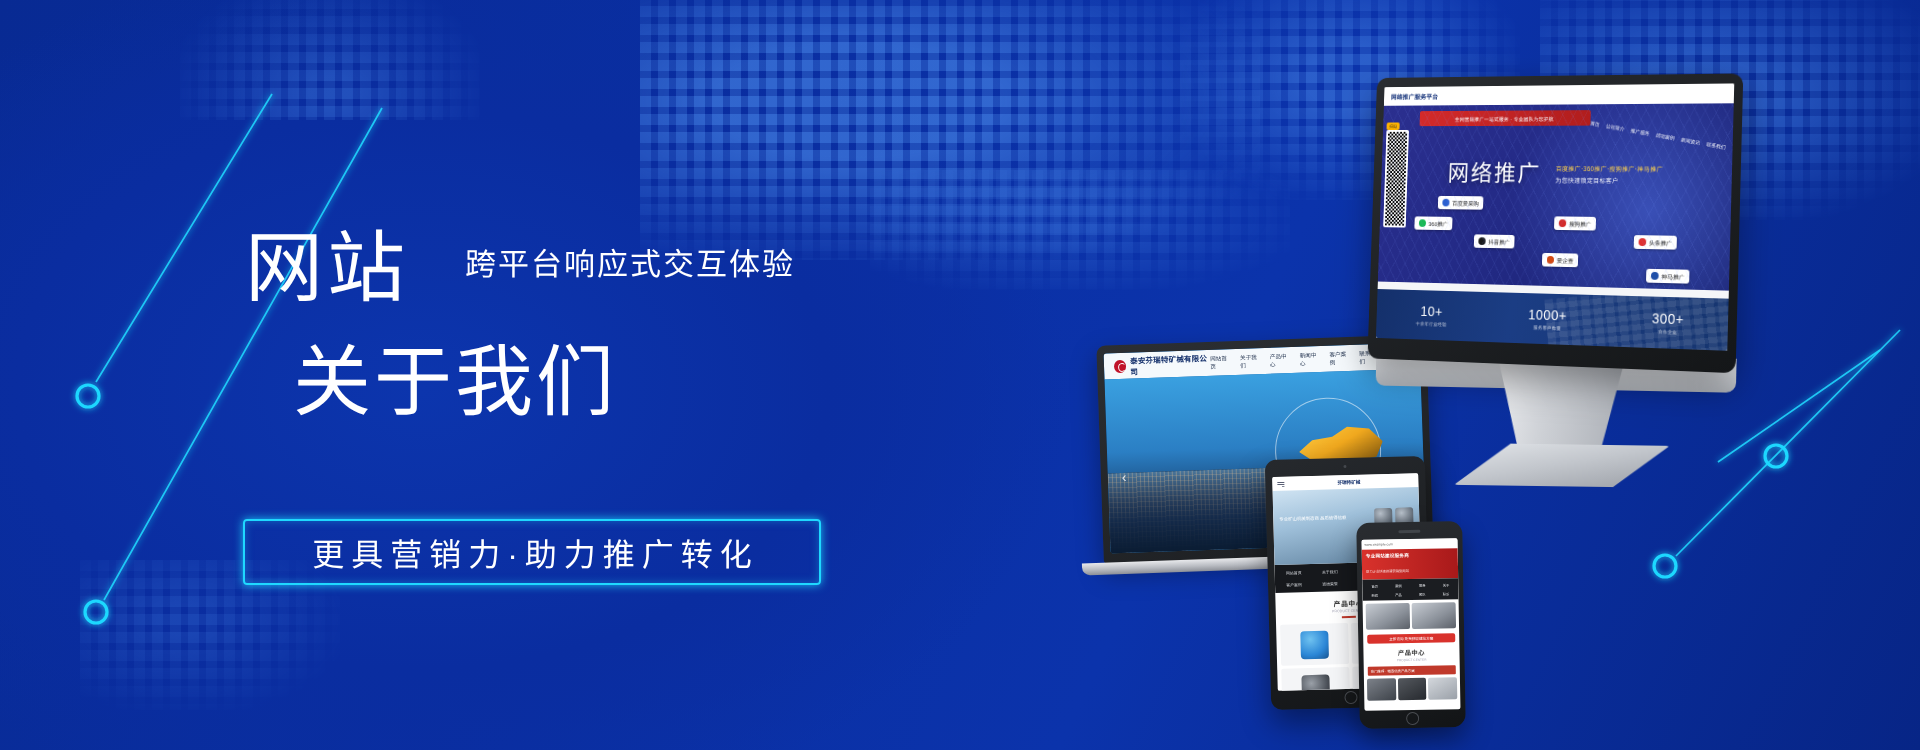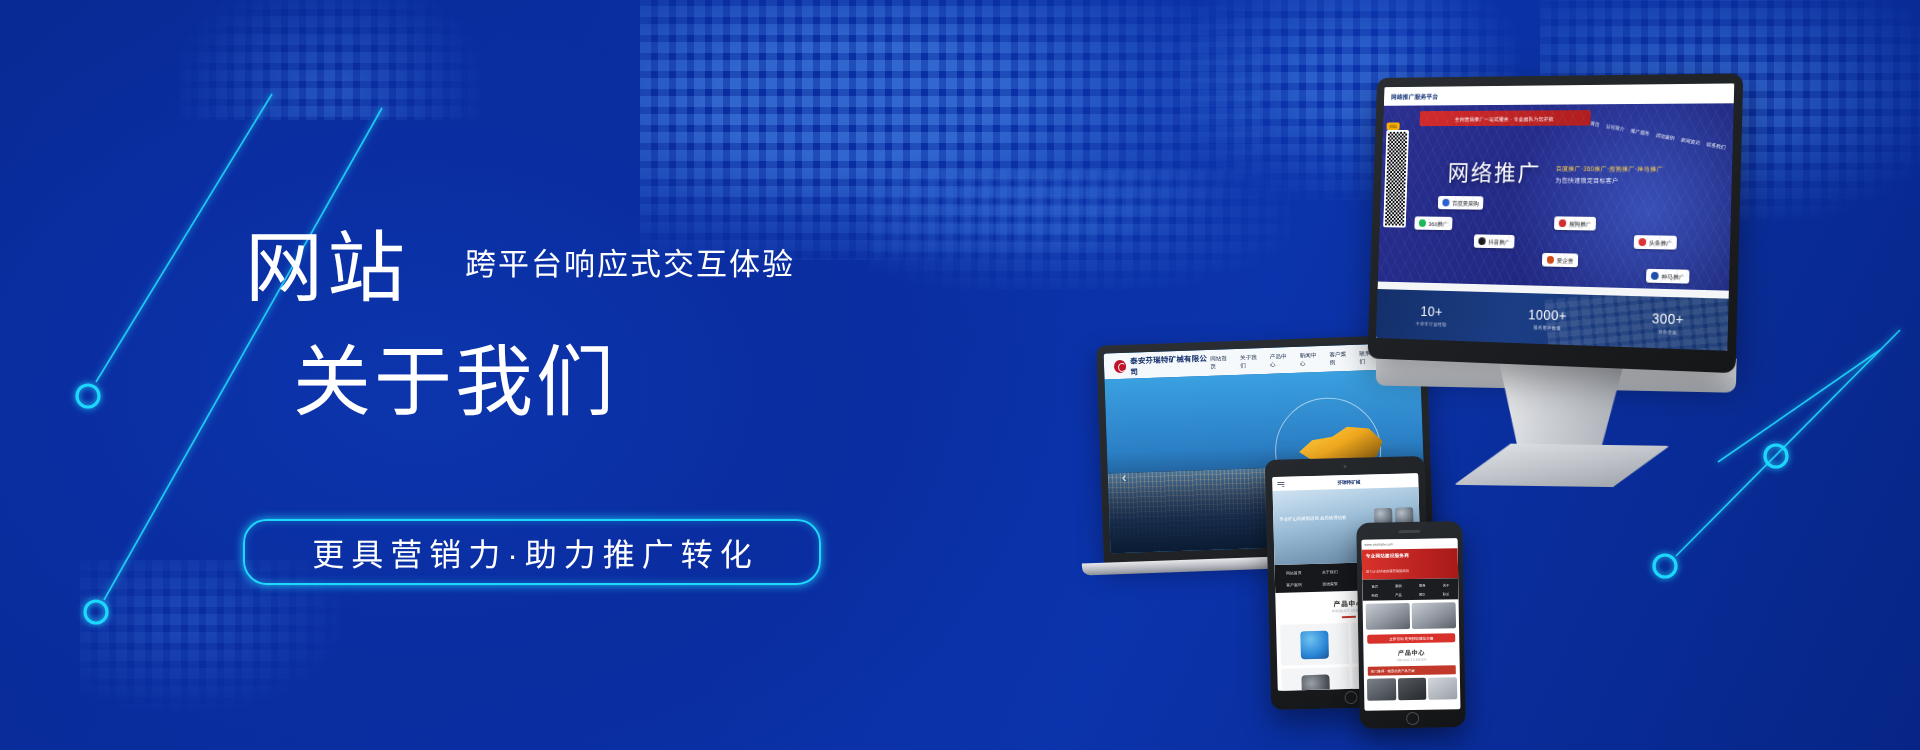--- a/index.html
+++ b/index.html
@@ -129,21 +129,21 @@
   }
 
   
   .tagline-pill {
     position: absolute;
     left: 243px;
     top: 519px;
     width: 578px;
     height: 66px;
     border: 2px solid #1fd8ff;
-    border-radius: 24px;
+    border-radius: 4px;
     box-shadow:
       0 0 10px rgba(31,216,255,.85),
       inset 0 0 8px rgba(31,216,255,.35);
     display: flex;
     align-items: center;
     justify-content: center;
     box-sizing: border-box;
   }
   .tagline-text {
     color: #ffffff;

